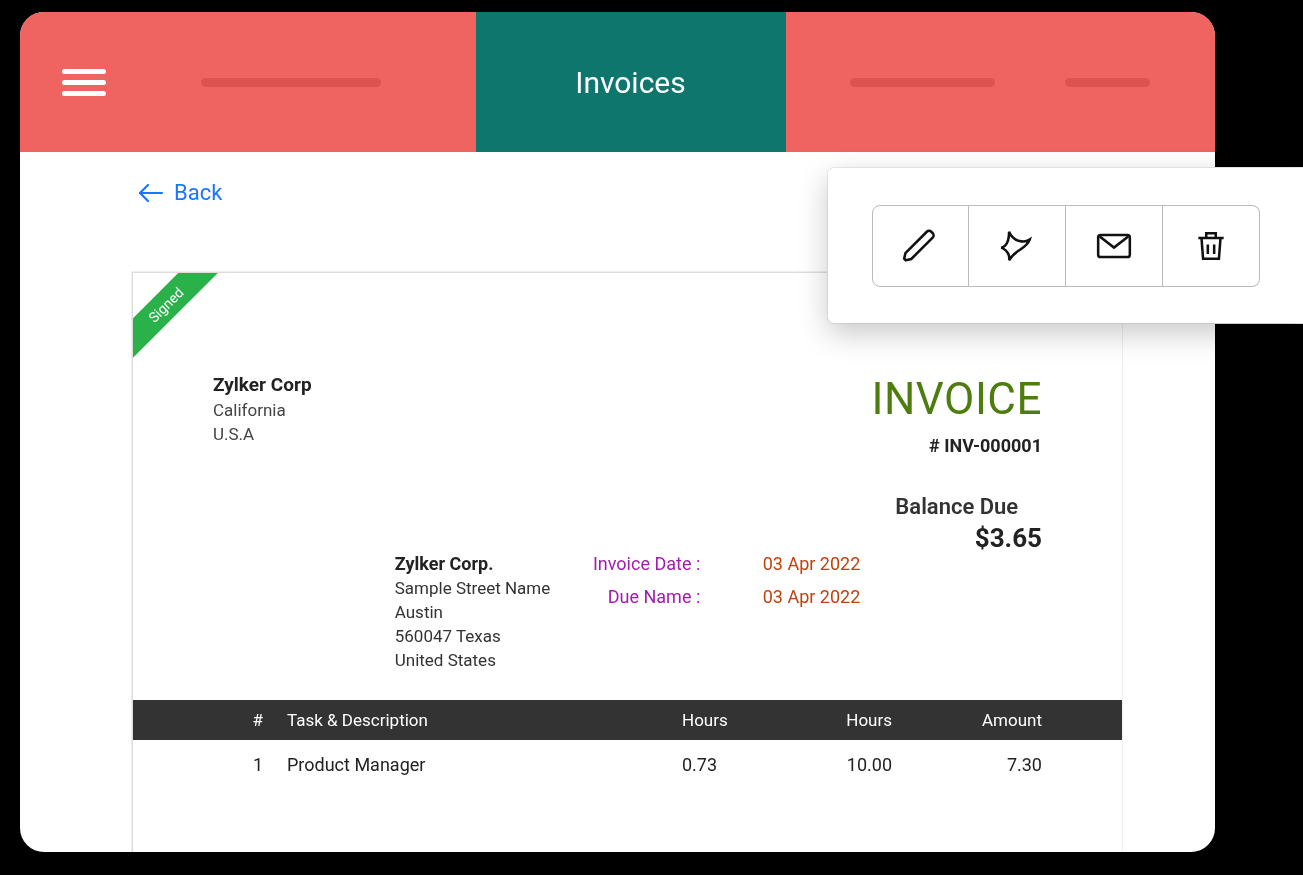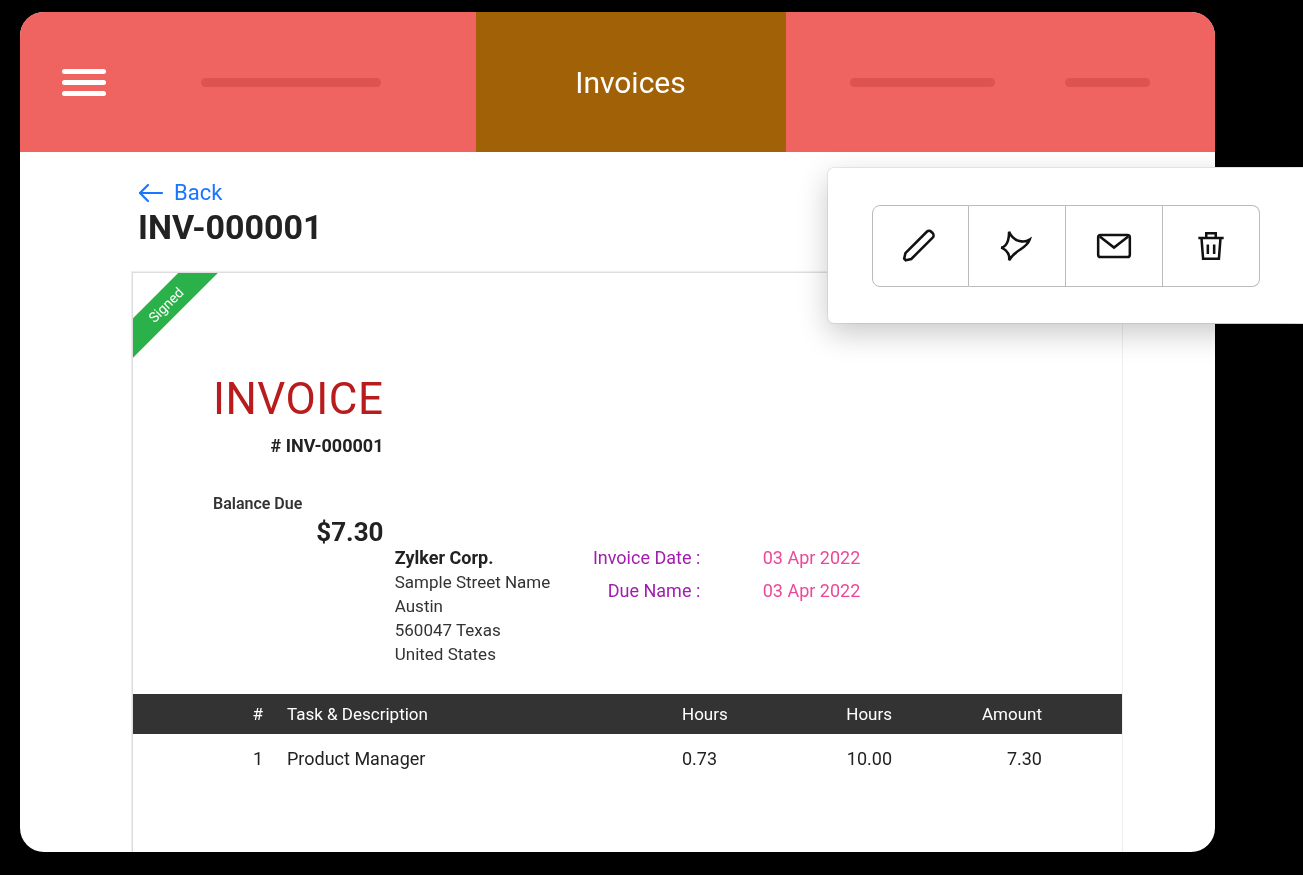--- a/index.html
+++ b/index.html
@@ -36,21 +36,21 @@
   .tab-placeholder {
     height: 9px;
     border-radius: 5px;
     background: #dd534f;
   }
   .tab-zone-left { flex: 1; display: flex; justify-content: center; }
   .tab-zone-left .tab-placeholder { width: 180px; }
   .tab-center {
     width: 310px;
     height: 140px;
-    background: #a16207;
+    background: #0f766e;
     display: flex;
     align-items: center;
     justify-content: center;
     color: #fff;
     font-size: 30px;
     font-weight: 400;
   }
   .tab-zone-right { flex: 1; display: flex; justify-content: space-around; padding: 0 30px; }
   .tab-zone-right .tab-placeholder:first-child { width: 145px; }
   .tab-zone-right .tab-placeholder:last-child { width: 85px; }
@@ -91,32 +91,32 @@
     color: #fff;
     text-align: center;
     font-size: 14px;
     padding: 6px 0;
     transform: rotate(-45deg);
   }
   .doc-inner { padding: 100px 80px 0 80px; }
   .doc-top { display: flex; justify-content: space-between; }
   .seller .name { font-weight: 700; font-size: 19px; color: #222; }
   .seller .line { font-size: 17px; color: #444; margin-top: 4px; }
-  .big-title { font-size: 44px; letter-spacing: 0.5px; color: #b91c1c; text-align: right; }
+  .big-title { font-size: 44px; letter-spacing: 0.5px; color: #4d7c0f; text-align: right; }
   .hash { font-size: 18px; color: #222; text-align: right; margin-top: 10px; font-weight: 700; }
-  .balance-label { text-align: left; font-size: 16px; color: #333; margin-top: 38px; font-weight: 600;}
+  .balance-label { text-align: center; font-size: 22px; color: #333; margin-top: 38px; font-weight: 600;}
   .balance-value { text-align: right; font-size: 26px; font-weight: 700; color: #222; margin-top: 4px; }
 
   .mid { display: flex; justify-content: center; }
   .bill-to .name { font-weight: 700; font-size: 18px; color: #222; }
   .bill-to .line { font-size: 17px; color: #333; margin-top: 4px; }
   .meta { font-size: 18px; }
   .meta-row { display: flex; margin-bottom: 12px; }
   .meta-label { width: 150px; text-align: right; color: #a21caf; }
-  .meta-val { width: 160px; text-align: right; color: #ec4899; }
+  .meta-val { width: 160px; text-align: right; color: #c2410c; }
 
   .table-head {
     display: flex;
     background: #333;
     color: #fff;
     font-size: 17px;
     margin: 30px -80px 0 -80px;
     padding: 10px 80px;
   }
   .col-num { width: 50px; text-align: right; }
@@ -186,32 +186,36 @@
   </div>
 
   <div class="content">
     <div class="back-link">
       <svg width="26" height="20" viewBox="0 0 26 20" fill="none" stroke-width="2.2" stroke-linecap="round" stroke-linejoin="round">
         <line x1="24" y1="10" x2="2" y2="10"></line>
         <polyline points="10,2 2,10 10,18"></polyline>
       </svg>
       <span>Back</span>
     </div>
-    <div class="inv-number">INV-000001</div>
   </div>
 
   <div class="doc">
     <div class="ribbon">Signed</div>
     <div class="doc-inner">
       <div class="doc-top">
+        <div class="seller">
+          <div class="name">Zylker Corp</div>
+          <div class="line">California</div>
+          <div class="line">U.S.A</div>
+        </div>
         <div>
           <div class="big-title">INVOICE</div>
           <div class="hash"># INV-000001</div>
           <div class="balance-label">Balance Due</div>
-          <div class="balance-value">$7.30</div>
+          <div class="balance-value">$3.65</div>
         </div>
       </div>
 
       <div class="mid">
         <div class="bill-to">
           <div class="name">Zylker Corp.</div>
           <div class="line">Sample Street Name</div>
           <div class="line">Austin</div>
           <div class="line">560047 Texas</div>
           <div class="line">United States</div>

